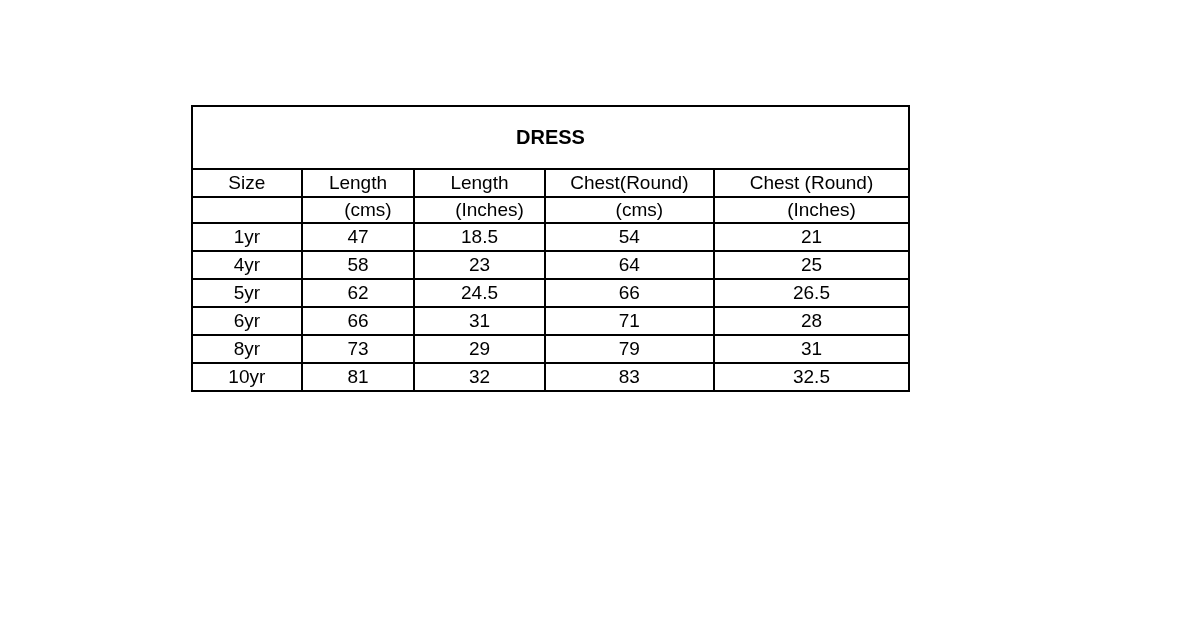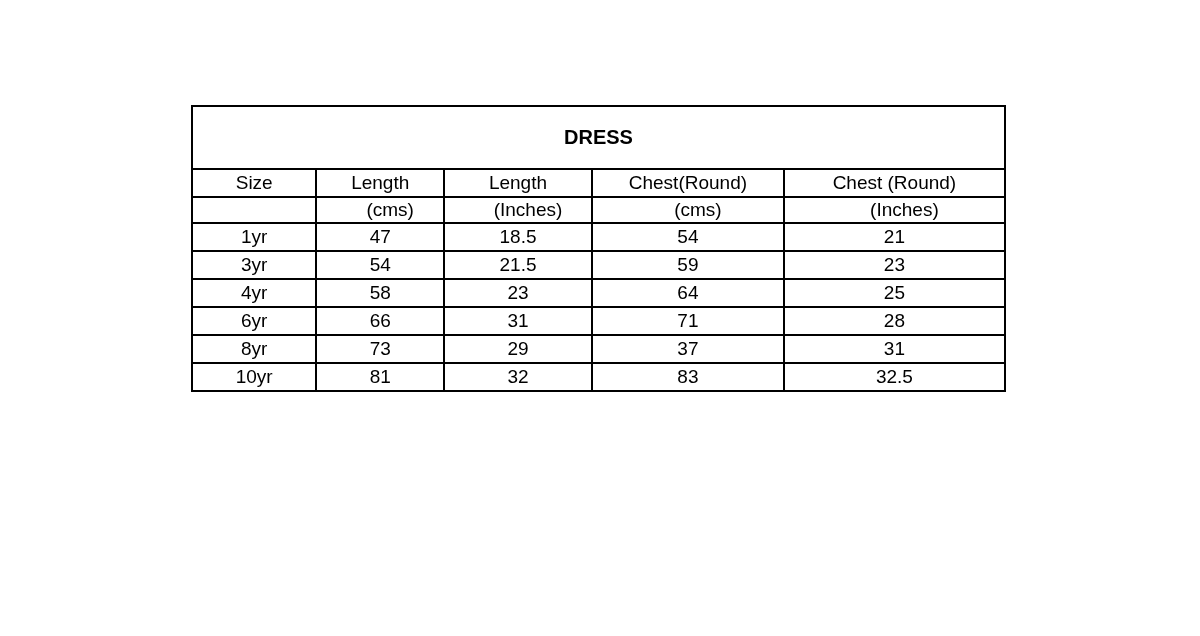--- a/index.html
+++ b/index.html
@@ -11,21 +11,21 @@
     width: 1200px;
     height: 636px;
     position: relative;
     font-family: "Liberation Sans", sans-serif;
     color: #000000;
   }
   table.size-chart {
     position: absolute;
     left: 191px;
     top: 105px;
-    width: 815px;
+    width: 719px;
     border-collapse: collapse;
     table-layout: fixed;
     background: #ffffff;
   }
   table.size-chart td,
   table.size-chart th {
     border: 2px solid #000000;
     font-size: 19px;
     font-weight: normal;
     color: #000000;
@@ -79,45 +79,45 @@
     </tr>
 
     <tr class="data-row">
       <td class="left-align">1yr</td>
       <td>47</td>
       <td>18.5</td>
       <td>54</td>
       <td>21</td>
     </tr>
     <tr class="data-row">
-      <td class="left-align">3yr</td>
-      <td>54</td>
-      <td>21.5</td>
-      <td>59</td>
-      <td>23</td>
-    </tr>
-    <tr class="data-row">
       <td class="left-align">4yr</td>
       <td>58</td>
       <td>23</td>
       <td>64</td>
       <td>25</td>
+    </tr>
+    <tr class="data-row">
+      <td class="left-align">5yr</td>
+      <td>62</td>
+      <td>24.5</td>
+      <td>66</td>
+      <td>26.5</td>
     </tr>
     <tr class="data-row">
       <td class="left-align">6yr</td>
       <td>66</td>
       <td>31</td>
       <td>71</td>
       <td>28</td>
     </tr>
     <tr class="data-row">
       <td class="left-align">8yr</td>
       <td>73</td>
       <td>29</td>
-      <td>37</td>
+      <td>79</td>
       <td>31</td>
     </tr>
     <tr class="data-row">
       <td class="left-align">10yr</td>
       <td>81</td>
       <td>32</td>
       <td>83</td>
       <td>32.5</td>
     </tr>
   </tbody>

